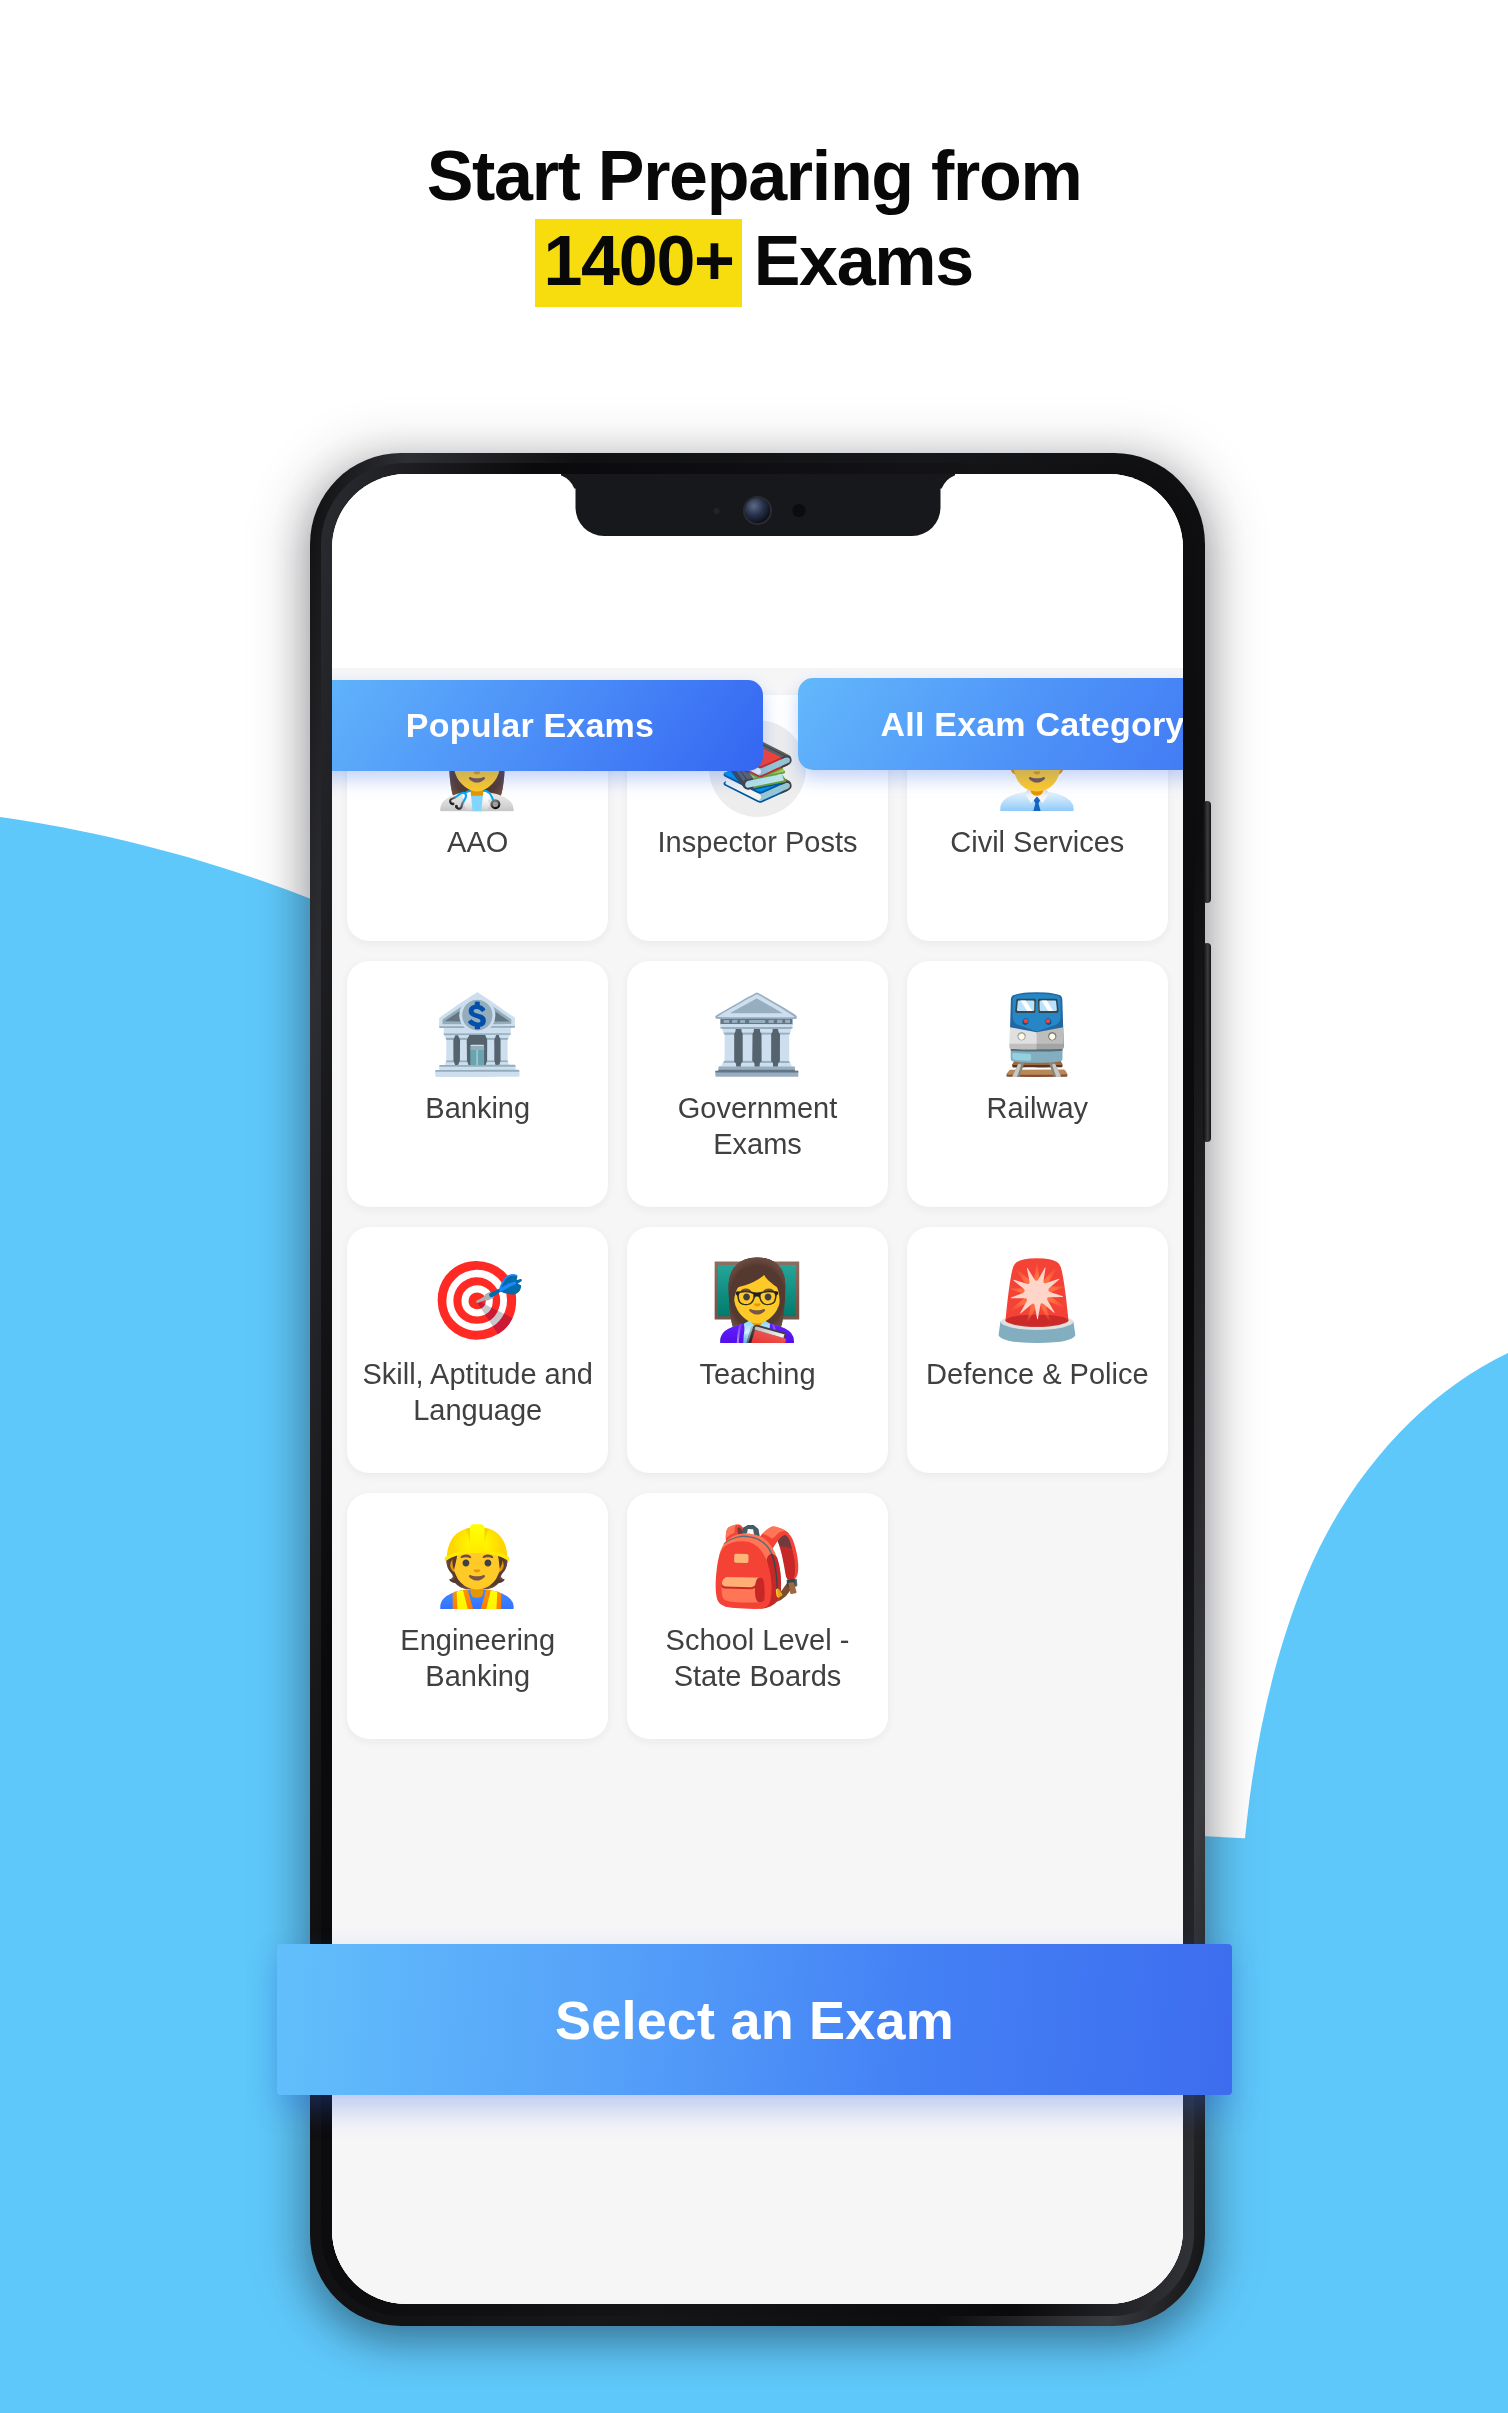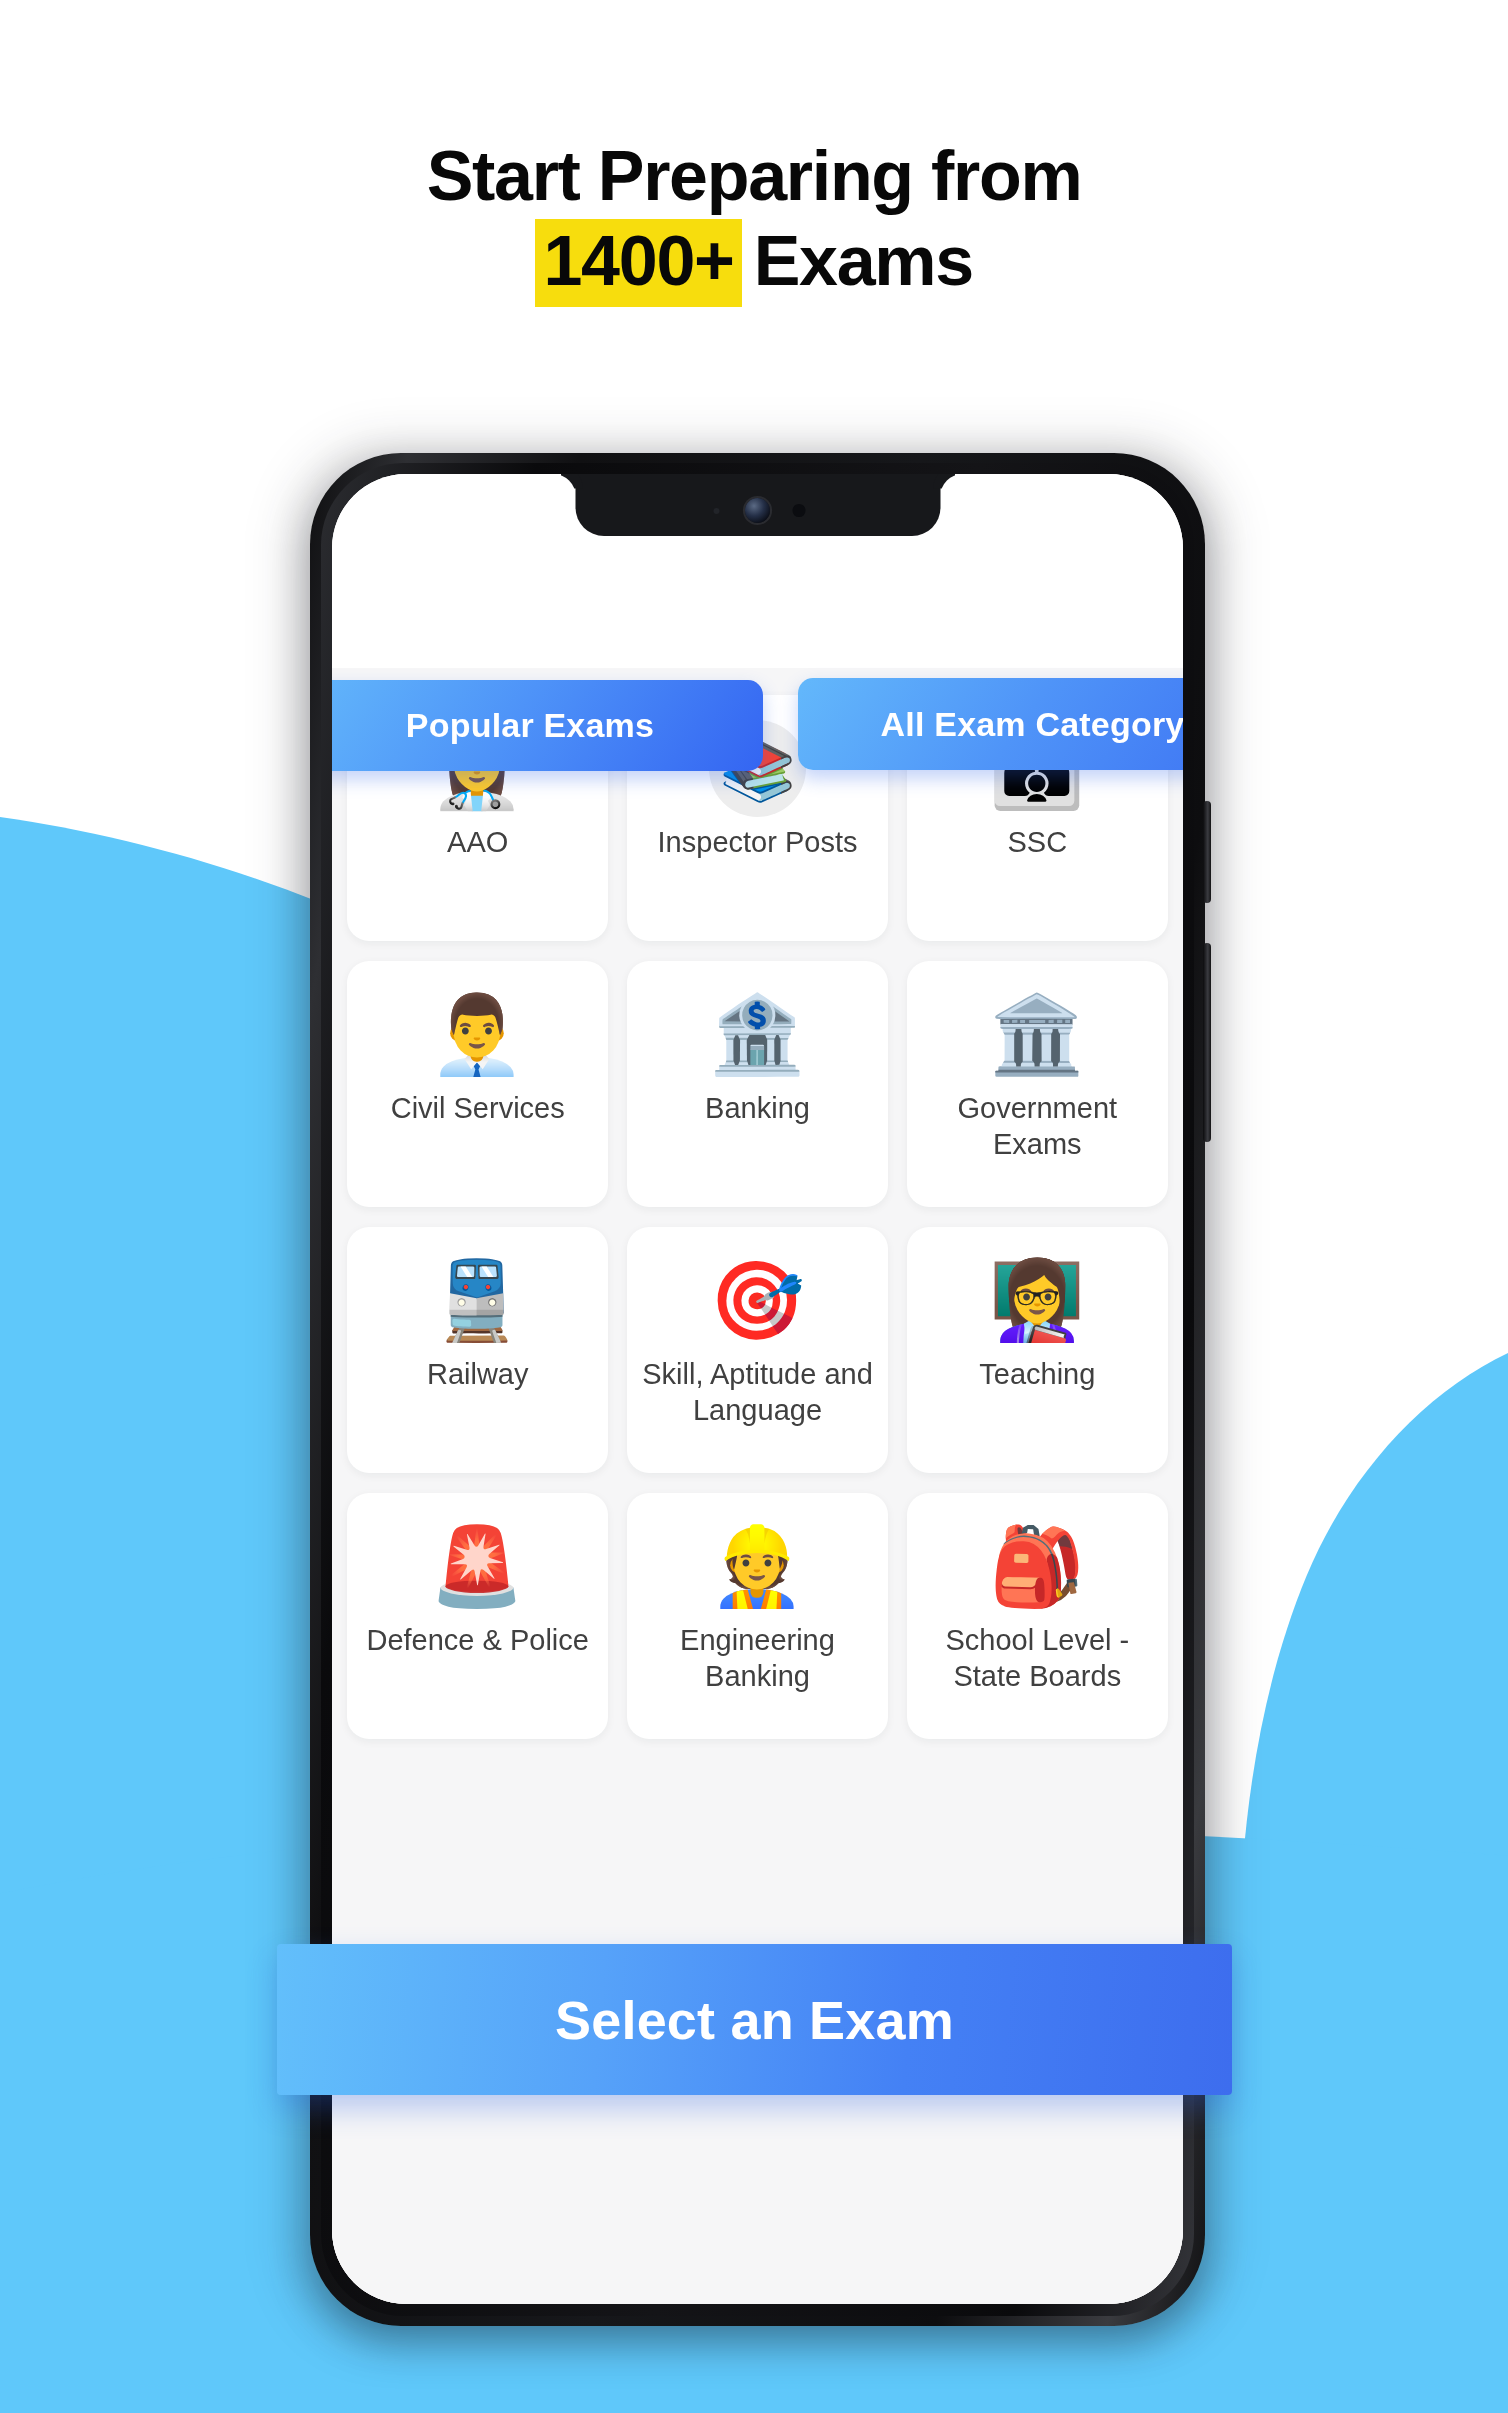--- a/index.html
+++ b/index.html
@@ -287,24 +287,20 @@
           <div class="grid" id="cat-grid">
               <div class="cat-card">
                 <div class="cat-icon">👩‍⚕️</div>
                 <div class="cat-label">AAO</div>
               </div>
               <div class="cat-card">
                 <div class="cat-icon badged">📚</div>
                 <div class="cat-label">Inspector Posts</div>
               </div>
               <div class="cat-card">
-                <div class="cat-icon">👪</div>
-                <div class="cat-label">SSC</div>
-              </div>
-              <div class="cat-card">
                 <div class="cat-icon">👨‍💼</div>
                 <div class="cat-label">Civil Services</div>
               </div>
               <div class="cat-card">
                 <div class="cat-icon">🏦</div>
                 <div class="cat-label">Banking</div>
               </div>
               <div class="cat-card">
                 <div class="cat-icon">🏛️</div>
                 <div class="cat-label">Government Exams</div>

